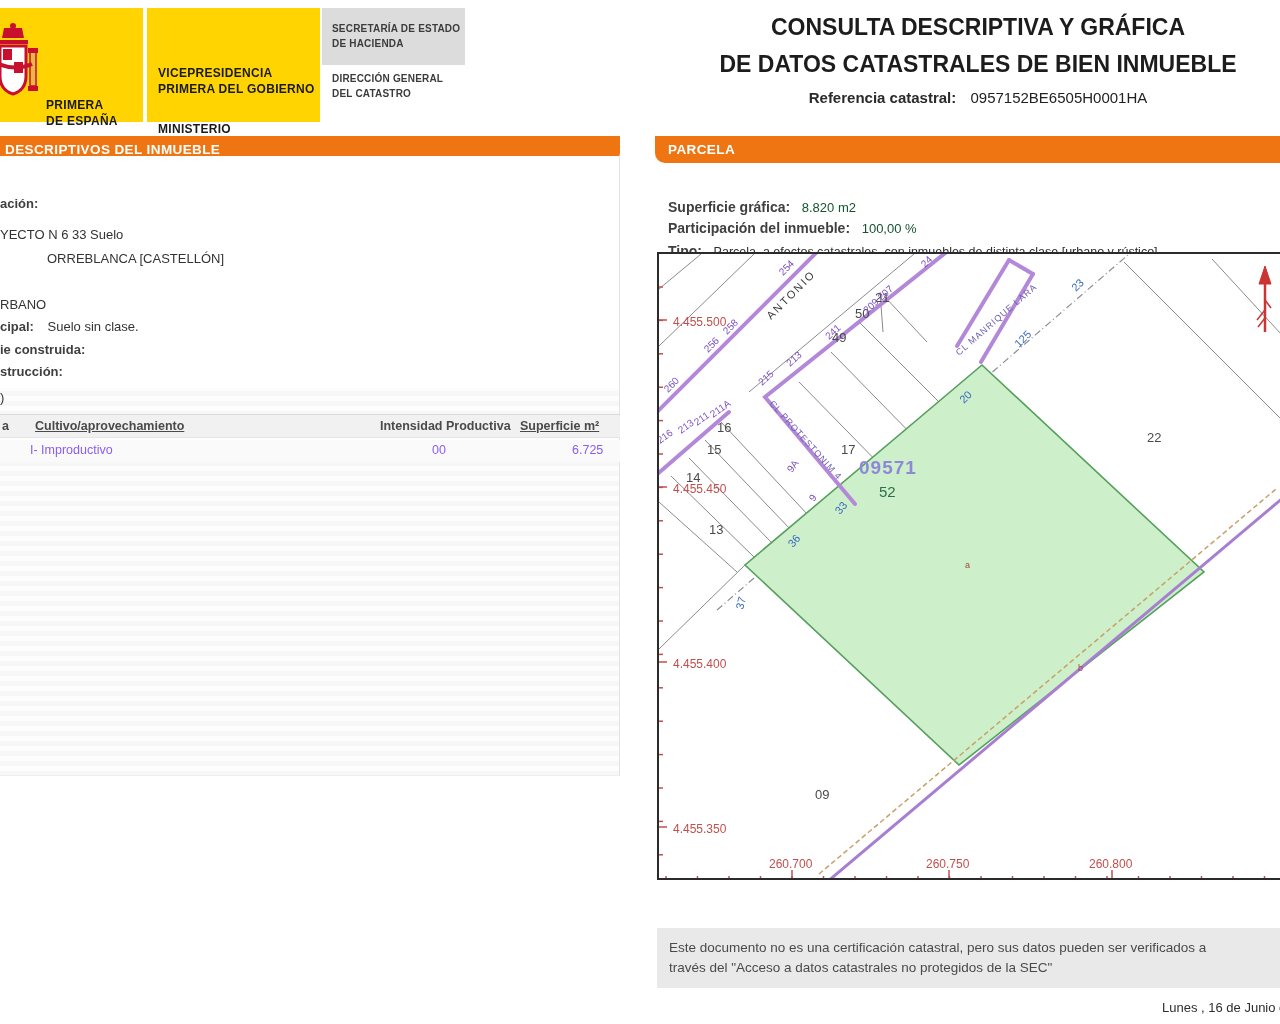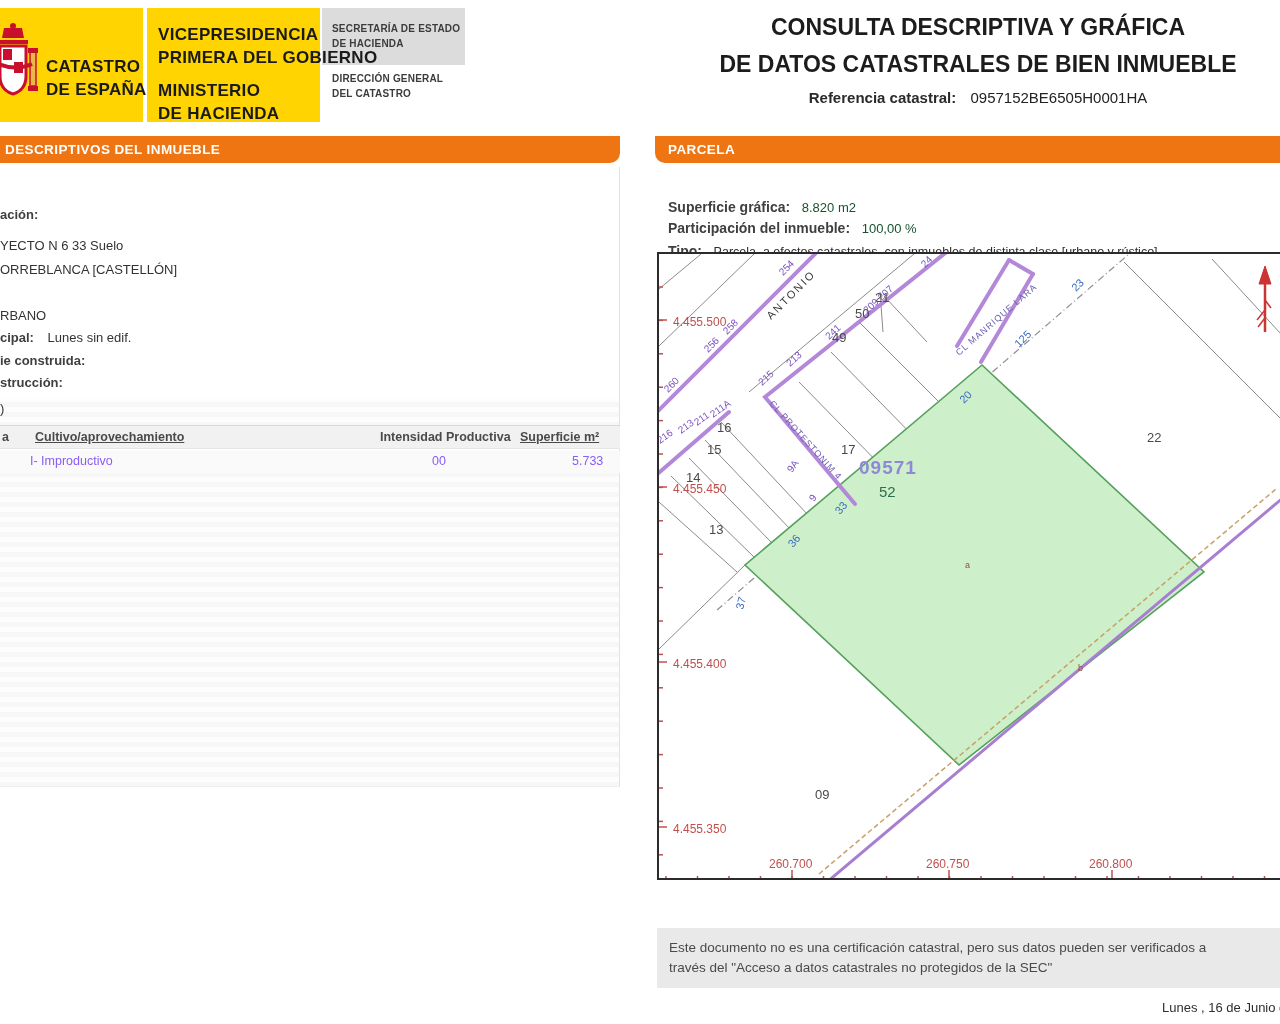--- a/index.html
+++ b/index.html
@@ -6,41 +6,41 @@
   html,body { width:1280px; height:1024px; overflow:hidden; background:#fff;
               font-family:"Liberation Sans", sans-serif; color:#333; }
   .abs { position:absolute; }
 
   
   #gov-logo { position:absolute; left:0; top:8px; height:114px; width:465px; }
   .yellow-block { position:absolute; top:0; height:114px; background:var(--brand-yellow,#ffd400); }
   #yb1 { left:0; width:143px; }
   #yb2 { left:147px; width:173px; }
   #gray-block { position:absolute; left:322px; top:0; width:143px; height:57px; background:#dcdcdc; }
-  .logo-txt { font-size:17px; font-weight:bold; color:#1a1a1a; line-height:1.35; letter-spacing:.3px; }
+  .logo-txt { font-size:12px; font-weight:bold; color:#1a1a1a; line-height:1.35; letter-spacing:.3px;margin-top:41px; }
   .dept-txt { font-size:10px; font-weight:bold; color:#3c3c3c; line-height:1.45; letter-spacing:.2px; }
   #coa { position:absolute; left:-16px; top:14px; }
 
   #title-block { position:absolute; left:668px; top:10px; width:620px; text-align:center; }
   #title-l1,#title-l2 { font-size:23px; font-weight:bold; color:#1c1c1c; line-height:1.0; }
   #title-l1 { margin-top:6px; }
   #title-l2 { margin-top:14px; white-space:nowrap; }
   #ref-line { margin-top:13px; font-size:15px; white-space:nowrap; }
   #ref-line .lbl { font-weight:bold; color:#2a2a2a; }
   #ref-line .val { margin-left:10px; color:#222; }
 
   
   .orange-bar { position:absolute; top:136px; height:27px; background:var(--accent-orange,#ee7511);
                 color:#fff; font-weight:bold; font-size:13.5px; letter-spacing:.4px;
                 display:flex; align-items:center; }
   #bar-left  { left:-20px; width:640px; border-radius:0 0 10px 10px; padding-left:25px; }
   #bar-right { left:655px; width:640px; border-radius:0 0 0 10px; padding-left:13px; }
 
   
-  #left-panel { position:absolute; left:0; top:167px; width:620px; height:620px;
+  #left-panel { position:absolute; left:0; top:156px; width:620px; height:620px;
                 border-right:1px solid #e3e3e3; border-bottom:1px solid #eee;
                 background:repeating-linear-gradient(180deg,#fdfdfd 0 5px,#f7f7f7 5px 10px); }
   #left-panel .white-top { position:absolute; left:0; top:0; width:100%; height:232px; background:#fff; }
   .lp-line { position:absolute; left:0; font-size:13px; white-space:nowrap; }
   .b { font-weight:bold; color:#3f3f3f; }
   #lp-table-head { position:absolute; left:0; top:258px; width:620px; height:24px;
                    background:#f1f1f1; border-top:1px solid #d9d9d9; border-bottom:1px solid #e6e6e6; }
   #lp-table-head span, #lp-row span { position:absolute; top:4px; font-size:12.5px; }
   #lp-table-head span { font-weight:bold; color:#4a4a4a; }
   #lp-row { position:absolute; left:0; top:284px; width:620px; height:22px; background:#fafafa; }
@@ -92,21 +92,21 @@
     <rect x="6" y="30" width="6" height="34" fill="#e8b84b" stroke="#c8102e" stroke-width="1.5"></rect>
     <rect x="4" y="26" width="10" height="5" fill="#c8102e"></rect>
     <rect x="4" y="64" width="10" height="5" fill="#c8102e"></rect>
     <rect x="46" y="30" width="6" height="34" fill="#e8b84b" stroke="#c8102e" stroke-width="1.5"></rect>
     <rect x="44" y="26" width="10" height="5" fill="#c8102e"></rect>
     <rect x="44" y="64" width="10" height="5" fill="#c8102e"></rect>
     <path d="M10 40 q20 10 38 2" fill="none" stroke="#c8102e" stroke-width="4"></path>
   </svg>
 
   <div class="abs logo-txt" style="left:46px; top:48px;">
-    <div>CATASTRO</div>
+    <div>PRIMERA</div>
     <div>DE ESPAÑA</div>
   </div>
   <div class="abs logo-txt" style="left:158px; top:16px; font-weight:bold;">
     <div>VICEPRESIDENCIA</div>
     <div>PRIMERA DEL GOBIERNO</div>
   </div>
   <div class="abs logo-txt" style="left:158px; top:72px;">
     <div>MINISTERIO</div>
     <div>DE HACIENDA</div>
   </div>
@@ -134,40 +134,40 @@
 </div>
 <div id="bar-right" class="orange-bar">
   <span>PARCELA</span>
 </div>
 
 <div id="left-panel">
   <div class="white-top"></div>
 
   <div class="lp-line b" style="top:40px;">ación:</div>
   <div class="lp-line" style="top:71px;">YECTO N 6 33 Suelo</div>
-  <div class="lp-line" style="top:95px;">ORREBLANCA [CASTELLÓN]</div>
+  <div class="lp-line" style="top:95px;margin-left:47px;">ORREBLANCA [CASTELLÓN]</div>
   <div class="lp-line" style="top:141px;">RBANO</div>
   <div class="lp-line" style="top:163px;">
     <span class="b">cipal:</span>
-    <span style="margin-left:10px;">Lunes sin edif.</span>
+    <span style="margin-left:10px;">Suelo sin clase.</span>
   </div>
   <div class="lp-line b" style="top:186px;">ie construida:</div>
   <div class="lp-line b" style="top:208px;">strucción:</div>
   <div class="lp-line" style="top:234px;">)</div>
 
   <div id="lp-table-head">
     <span style="left:2px;">a</span>
     <span style="left:35px;text-decoration:underline;">Cultivo/aprovechamiento</span>
     <span style="left:380px;">Intensidad Productiva</span>
     <span style="left:520px;text-decoration:underline;">Superficie m²</span>
   </div>
   <div id="lp-row">
     <span style="left:30px;">I- Improductivo</span>
     <span style="left:432px;">00</span>
-    <span style="left:572px;">5.733</span>
+    <span style="left:572px;">6.725</span>
   </div>
 </div>
 
 <div id="right-panel">
   <div class="rp-line" style="top:36px;">
     <span class="lbl">Superficie gráfica:</span>
     <span class="val">8.820 m2</span>
   </div>
   <div class="rp-line" style="top:57px;">
     <span class="lbl">Participación del inmueble:</span>

